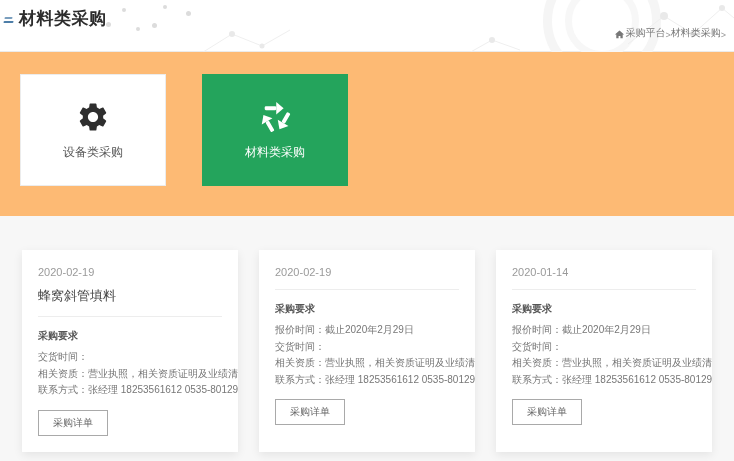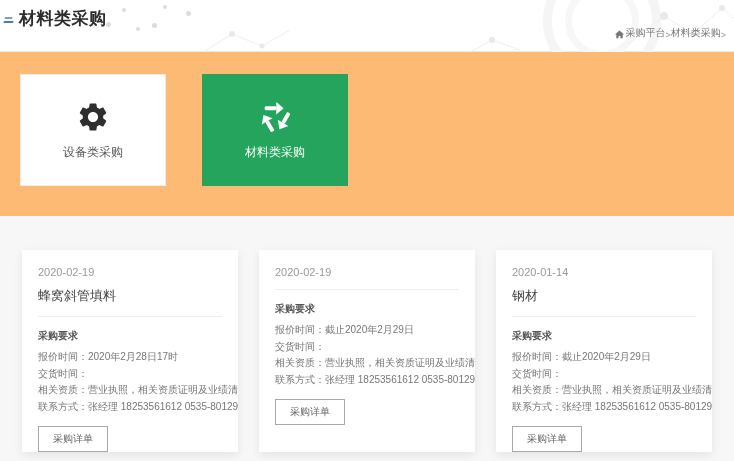--- a/index.html
+++ b/index.html
@@ -187,41 +187,39 @@
 
 </section>
 
 <section class="listings">
 
   <article class="listing-card">
     <div class="l-date">2020-02-19</div>
     <h2 class="l-title">蜂窝斜管填料</h2>
     <hr class="l-divider">
     <h3 class="l-heading">采购要求</h3>
-    <p class="l-row">报价时间：2020年2月28日17时</p>
     <p class="l-row">交货时间：</p>
     <p class="l-row">相关资质：营业执照，相关资质证明及业绩清单等</p>
     <p class="l-row">联系方式：张经理 18253561612 0535-8012972</p>
     <button class="l-button">采购详单</button>
   </article>
 
   <article class="listing-card">
     <div class="l-date">2020-02-19</div>
     <hr class="l-divider">
     <h3 class="l-heading">采购要求</h3>
     <p class="l-row">报价时间：截止2020年2月29日</p>
     <p class="l-row">交货时间：</p>
     <p class="l-row">相关资质：营业执照，相关资质证明及业绩清单等</p>
     <p class="l-row">联系方式：张经理 18253561612 0535-8012972</p>
     <button class="l-button">采购详单</button>
   </article>
 
   <article class="listing-card">
     <div class="l-date">2020-01-14</div>
-    <h2 class="l-title">钢材</h2>
     <hr class="l-divider">
     <h3 class="l-heading">采购要求</h3>
     <p class="l-row">报价时间：截止2020年2月29日</p>
     <p class="l-row">交货时间：</p>
     <p class="l-row">相关资质：营业执照，相关资质证明及业绩清单等</p>
     <p class="l-row">联系方式：张经理 18253561612 0535-8012972</p>
     <button class="l-button">采购详单</button>
   </article>
 
 </section>

